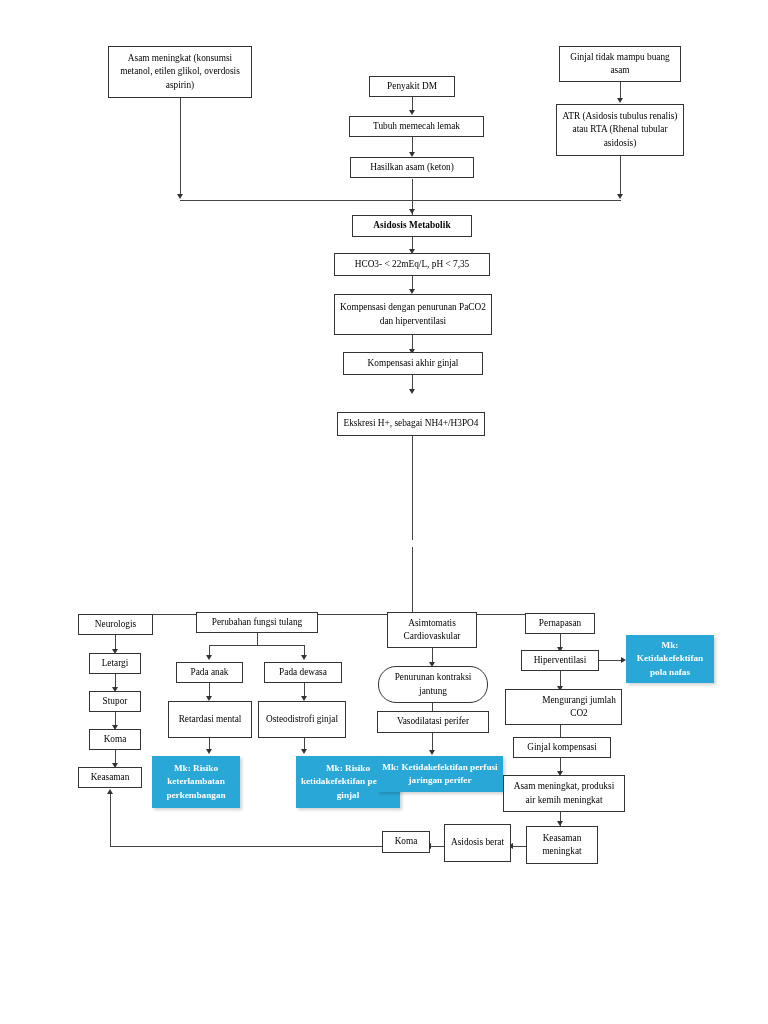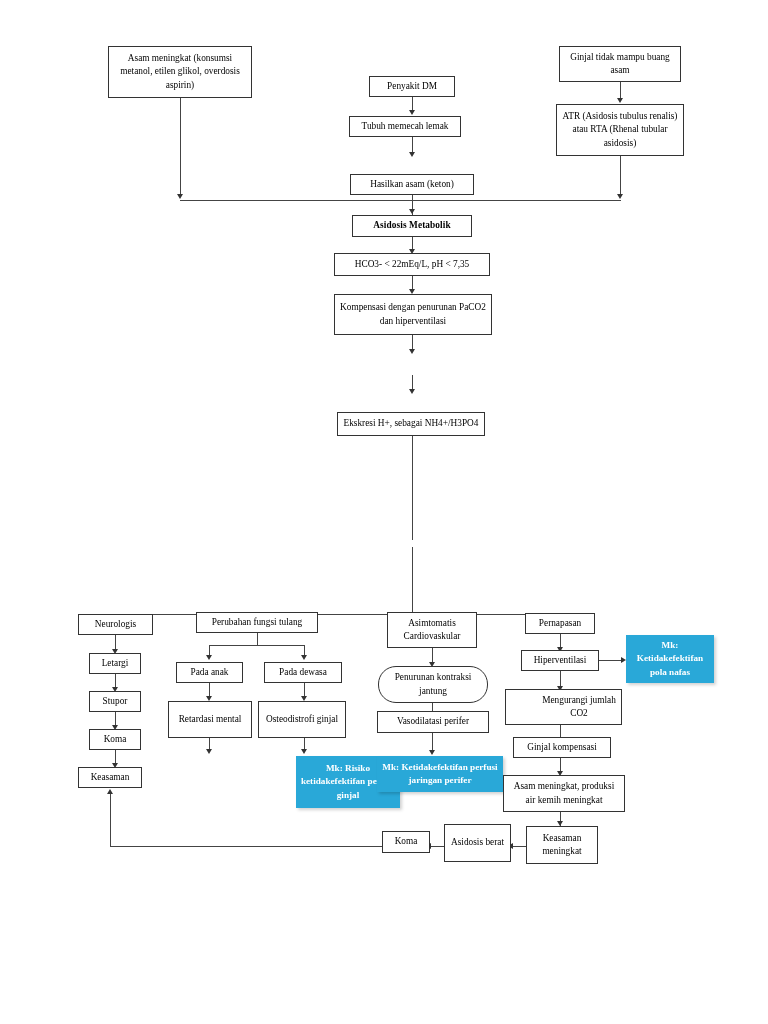--- a/index.html
+++ b/index.html
@@ -91,25 +91,25 @@
 <body>
 
 <div id="page">
 
   <div class="node" style="left:108px; top:46px; width:144px; height:52px;">Asam meningkat (konsumsi metanol, etilen glikol, overdosis aspirin)</div>
 
   <div class="node" style="left:369px; top:76px; width:86px; height:21px;">Penyakit DM</div>
 
   <div class="node" style="left:559px; top:46px; width:122px; height:36px;">Ginjal tidak mampu buang asam</div>
 
-  <div class="node" style="left:349px; top:116px; width:112px; height:21px;">Tubuh memecah lemak</div>
+  <div class="node" style="left:349px; top:116px; width:135px; height:21px;">Tubuh memecah lemak</div>
 
   <div class="node" style="left:556px; top:104px; width:128px; height:52px;">ATR (Asidosis tubulus renalis) atau RTA (Rhenal tubular asidosis)</div>
 
-  <div class="node" style="left:350px; top:174px; width:124px; height:21px;">Hasilkan asam (keton)</div>
+  <div class="node" style="left:350px; top:157px; width:124px; height:21px;">Hasilkan asam (keton)</div>
 
   <div class="vline" style="left:412px; top:97px; height:14px;"></div>
   <div class="arrow-down" style="left:408.7px; top:110px;"></div>
 
   <div class="vline" style="left:412px; top:137px; height:15px;"></div>
   <div class="arrow-down" style="left:408.7px; top:152px;"></div>
 
   <div class="vline" style="left:620px; top:82px; height:16px;"></div>
   <div class="arrow-down" style="left:616.7px; top:98px;"></div>
 
@@ -132,20 +132,21 @@
   <div class="node" style="left:334px; top:253px; width:156px; height:23px;">HCO3- &lt; 22mEq/L, pH &lt; 7,35</div>
 
   <div class="vline" style="left:412px; top:276px; height:13px;"></div>
   <div class="arrow-down" style="left:408.7px; top:289px;"></div>
 
   <div class="node" style="left:334px; top:294px; width:158px; height:41px;">Kompensasi dengan penurunan PaCO2 dan hiperventilasi</div>
 
   <div class="vline" style="left:412px; top:335px; height:14px;"></div>
   <div class="arrow-down" style="left:408.7px; top:349px;"></div>
 
+  <div class="node" style="left:343px; top:352px; width:140px; height:23px;">Kompensasi akhir ginjal</div>
 
   <div class="vline" style="left:412px; top:375px; height:14px;"></div>
   <div class="arrow-down" style="left:408.7px; top:389px;"></div>
 
   <div class="node" style="left:337px; top:412px; width:148px; height:24px;">Ekskresi H+, sebagai NH4+/H3PO4</div>
 
   <div class="vline" style="left:412px; top:432px; height:182px;"></div>
   <div class="gap" style="left:411px; top:540px; width:3px; height:7px;"></div>
 
   <div class="hline" style="left:115px; top:614px; width:445px;"></div>
@@ -206,20 +207,21 @@
   <div class="arrow-down" style="left:300.7px; top:696px;"></div>
 
   <div class="node" style="left:168px; top:701px; width:84px; height:37px;">Retardasi mental</div>
   <div class="node" style="left:258px; top:701px; width:88px; height:37px;">Osteodistrofi ginjal</div>
 
   <div class="vline" style="left:209px; top:738px; height:11px;"></div>
   <div class="arrow-down" style="left:205.7px; top:749px;"></div>
   <div class="vline" style="left:304px; top:738px; height:11px;"></div>
   <div class="arrow-down" style="left:300.7px; top:749px;"></div>
 
+  <div class="node mk" style="left:152px; top:756px; width:88px; height:52px;">Mk: Risiko keterlambatan perkembangan</div>
   <div class="node mk" style="left:252px; top:756px; width:104px; height:52px;margin-left:44px;">Mk: Risiko ketidakefektifan perfusi ginjal</div>
 
   <div class="node" style="left:387px; top:612px; width:90px; height:36px;">Asimtomatis Cardiovaskular</div>
 
   <div class="vline" style="left:432px; top:648px; height:14px;"></div>
   <div class="arrow-down" style="left:428.7px; top:662px;"></div>
 
   <div class="node" style="left:378px; top:666px; width:110px; height:37px;border-radius:18px;">Penurunan kontraksi jantung</div>
 
   <div class="vline" style="left:432px; top:703px; height:11px;"></div>

